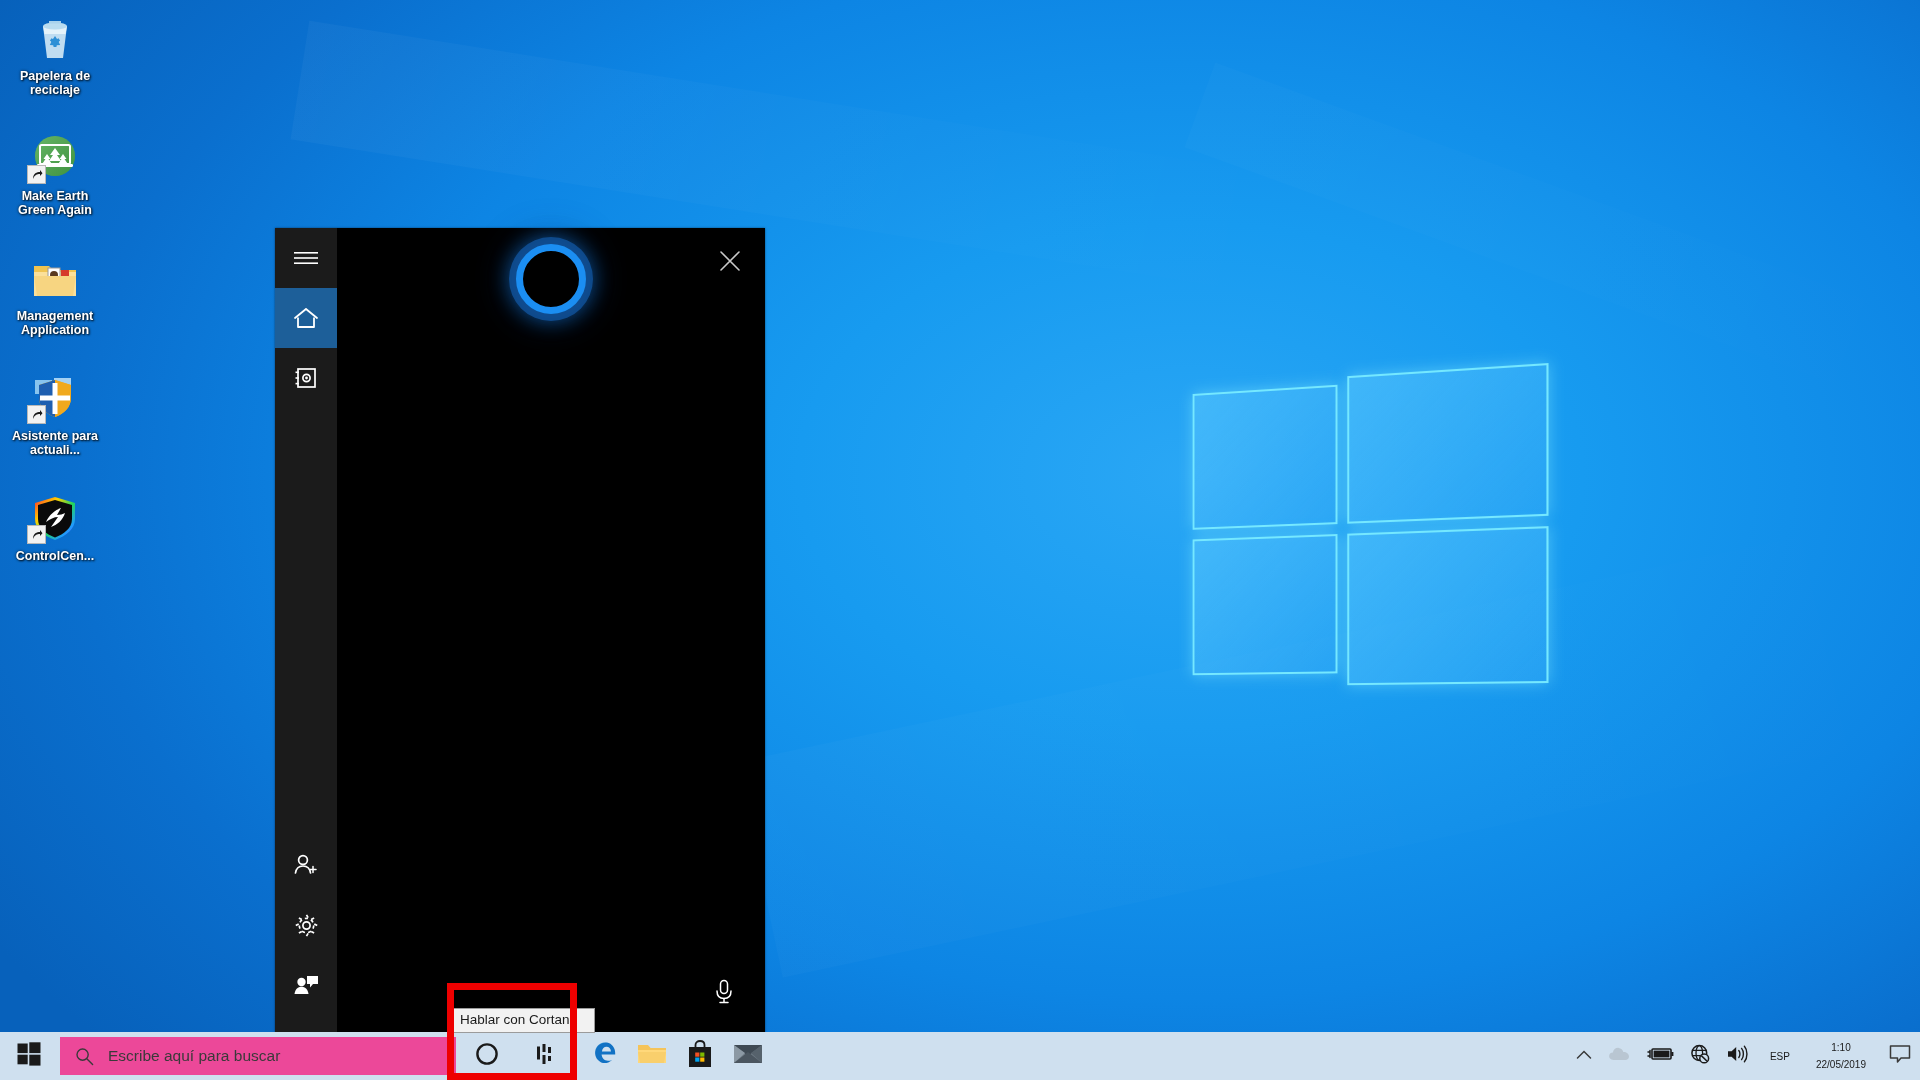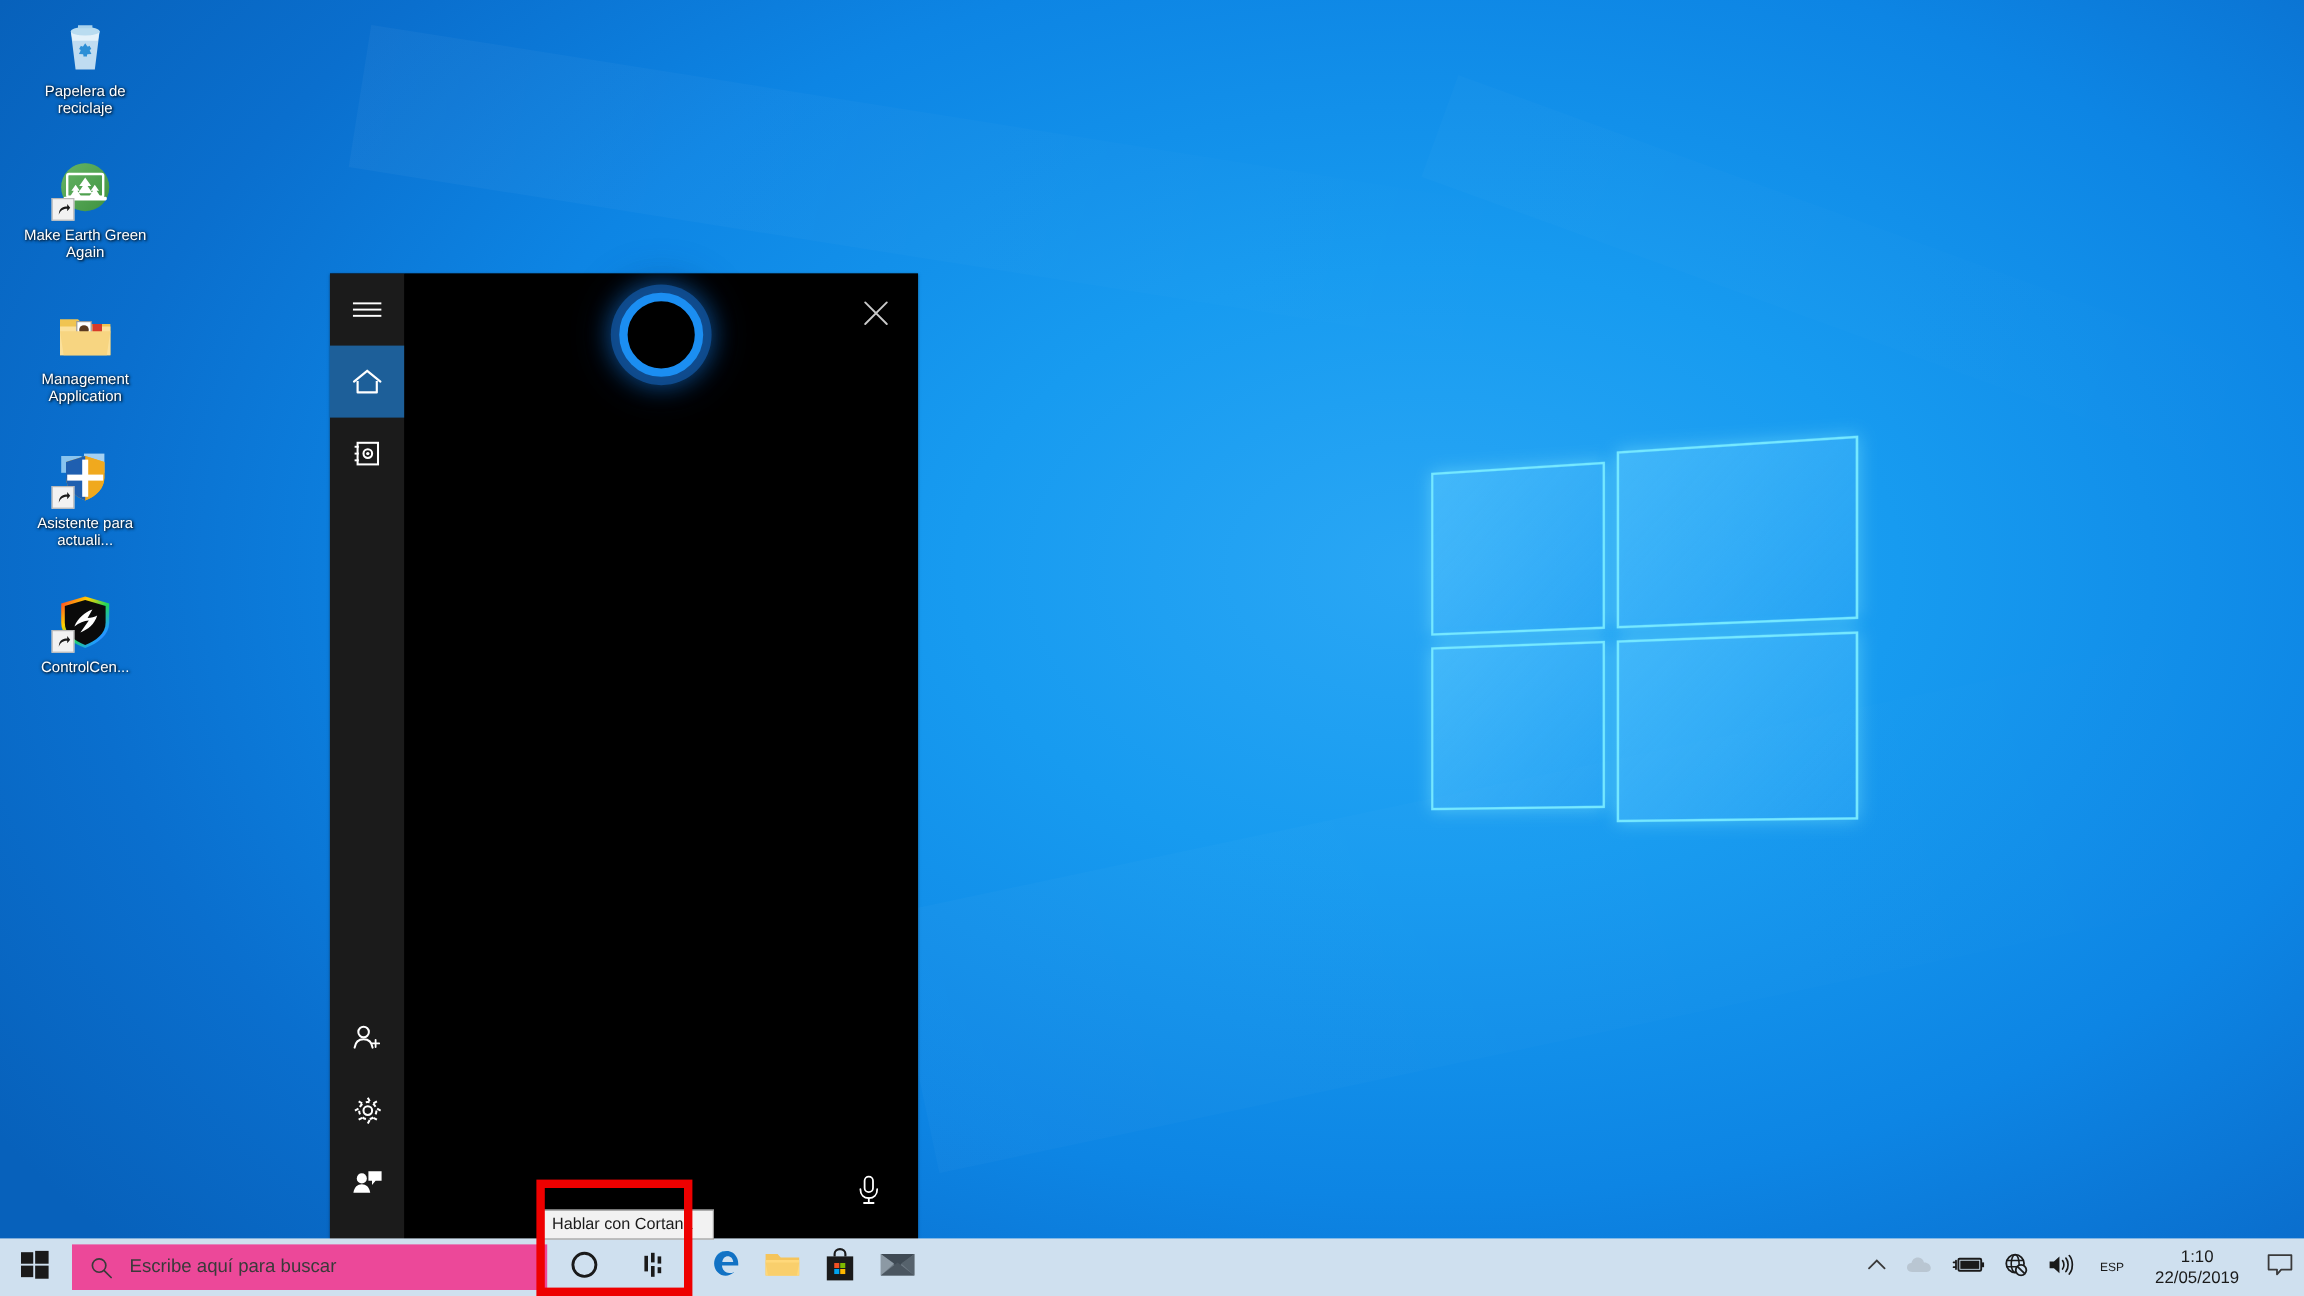--- a/index.html
+++ b/index.html
@@ -52,23 +52,24 @@
     box-shadow: 0 0 14px rgba(140,240,255,0.45);
   }
   .win-pane.p1 { left: 0;    top: 8px;  width: 152px; height: 140px; }
   .win-pane.p2 { left: 162px; top: 0;   width: 198px; height: 148px; }
   .win-pane.p3 { left: 0;    top: 158px; width: 152px; height: 140px; }
   .win-pane.p4 { left: 162px; top: 158px; width: 198px; height: 152px; }
 
   
   .icon-col {
     position: absolute;
-    left: 16px;
+    left: 0;
     top: 8px;
     width: 110px;
+    font-weight: bold;
   }
   .desk-icon {
     position: relative;
     width: 110px;
     height: 116px;
     margin-bottom: 4px;
     display: flex;
     flex-direction: column;
     align-items: center;
     justify-content: flex-start;
@@ -274,21 +275,21 @@
     font-size: 10px;
     color: #1a1a1a;
     padding: 0 12px;
     text-align: right;
   }
   .tray-clock {
     display: flex;
     flex-direction: column;
     align-items: center;
     justify-content: center;
-    font-size: 14px;
+    font-size: 10px;
     color: #1a1a1a;
     line-height: 17px;
     padding: 0 14px;
     height: 48px;
     cursor: default;
   }
   .tray-action {
     width: 40px;
     height: 48px;
     display: flex;

